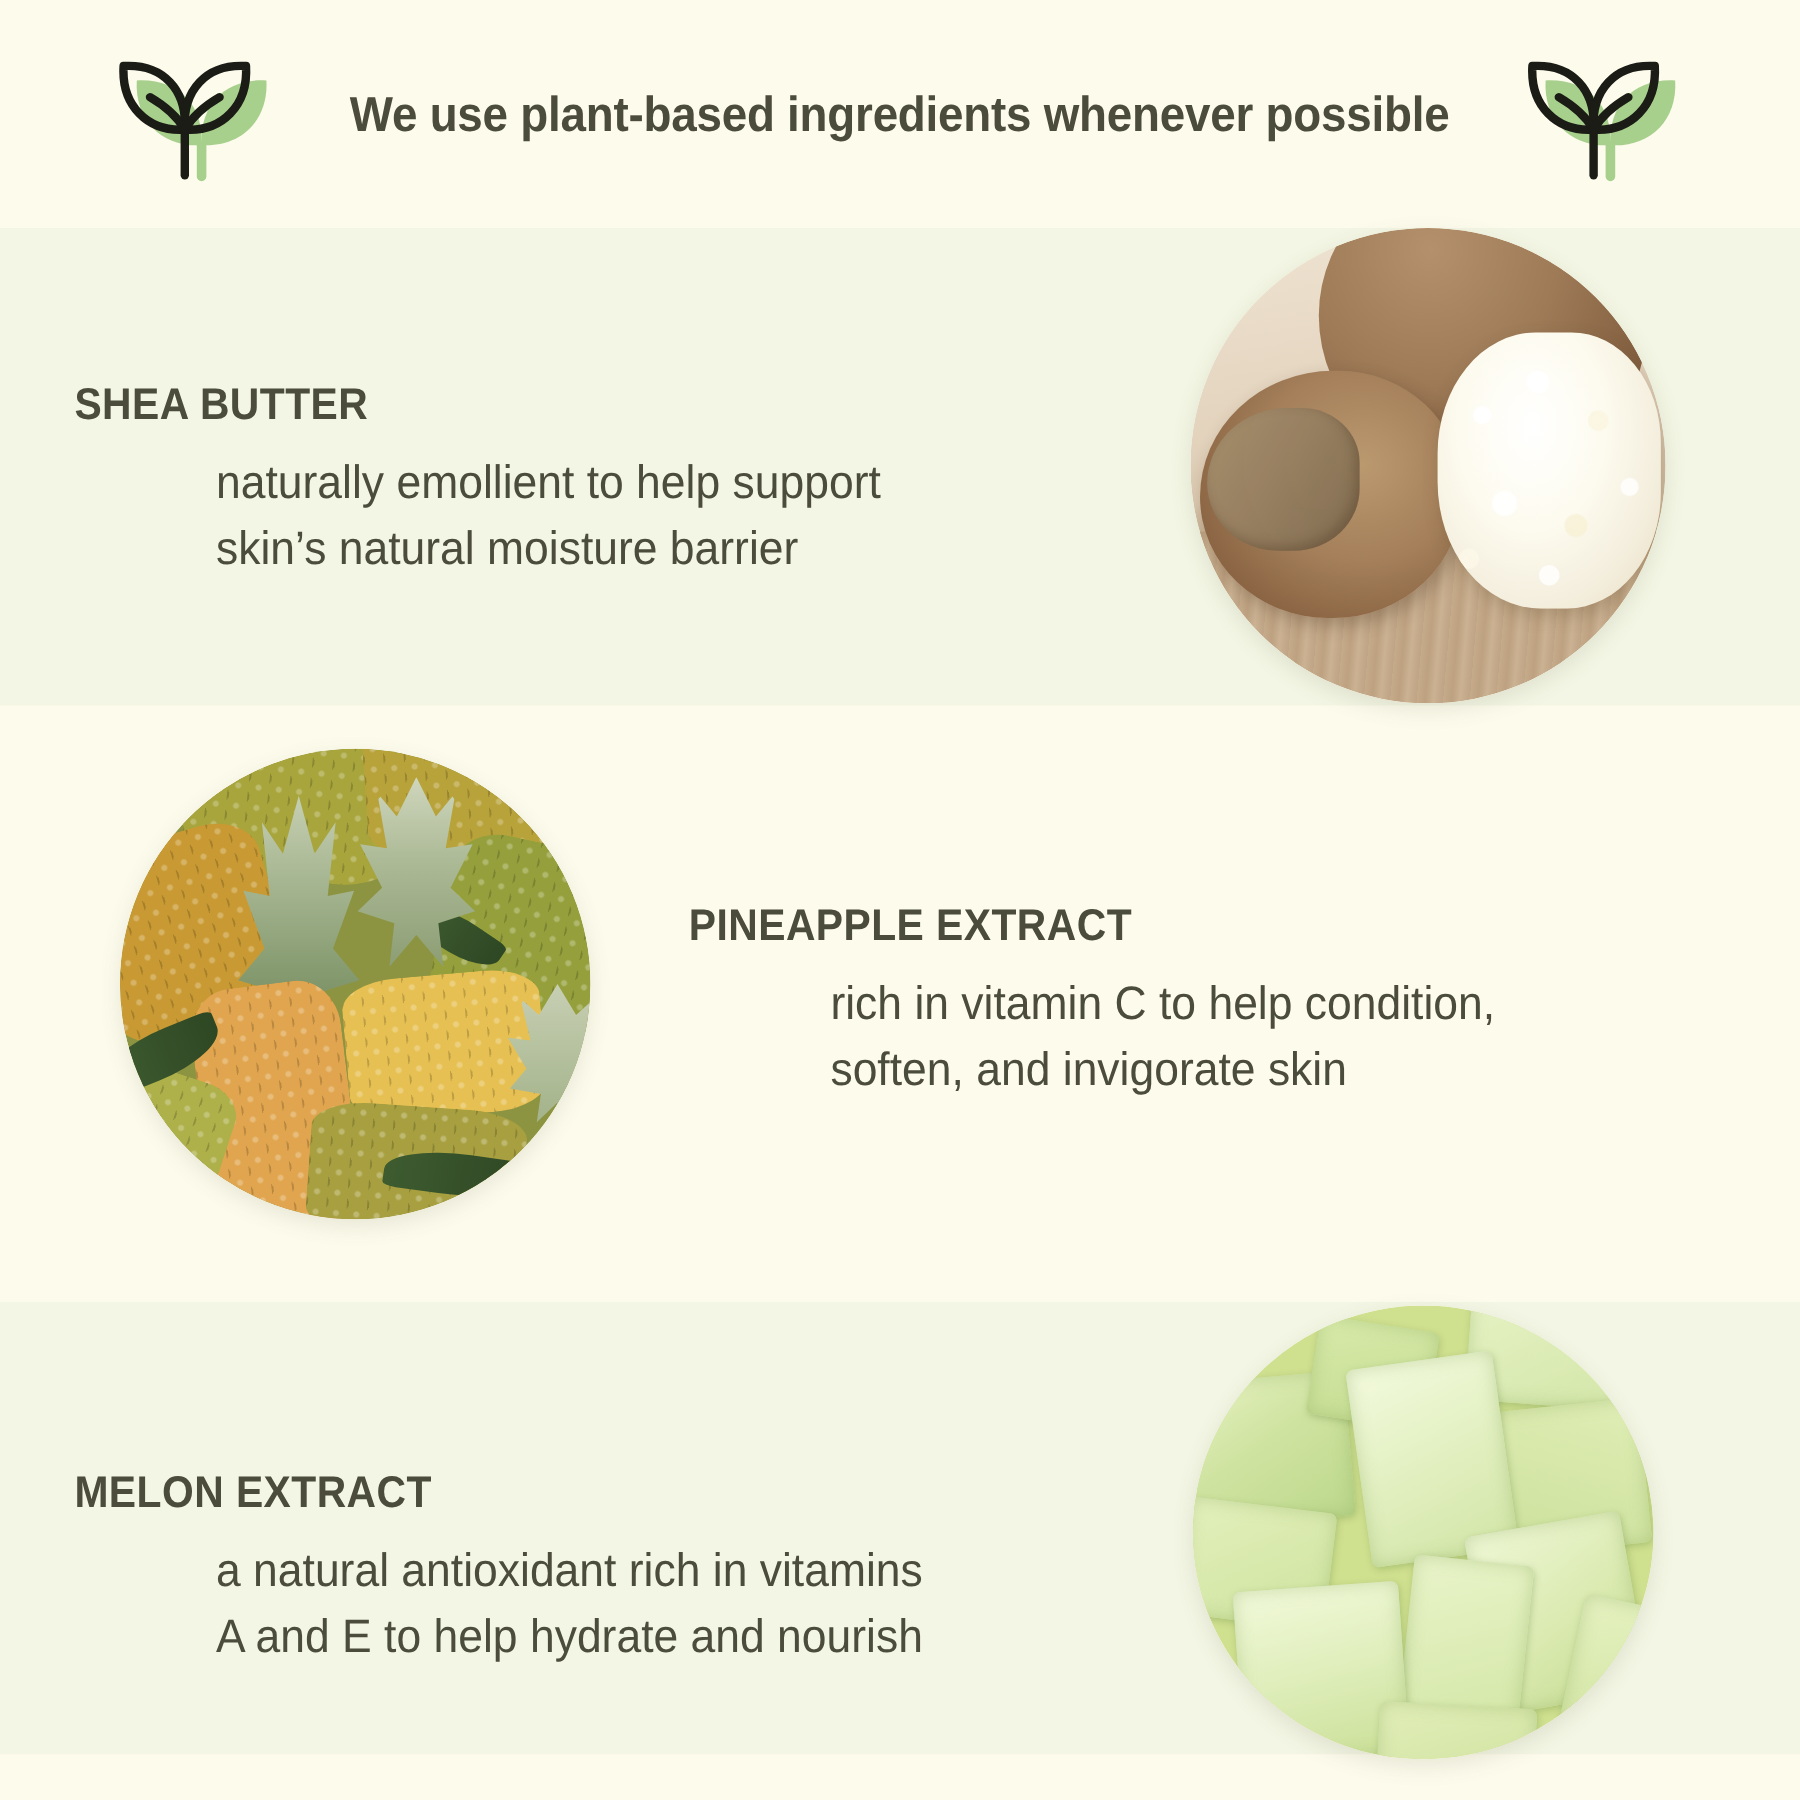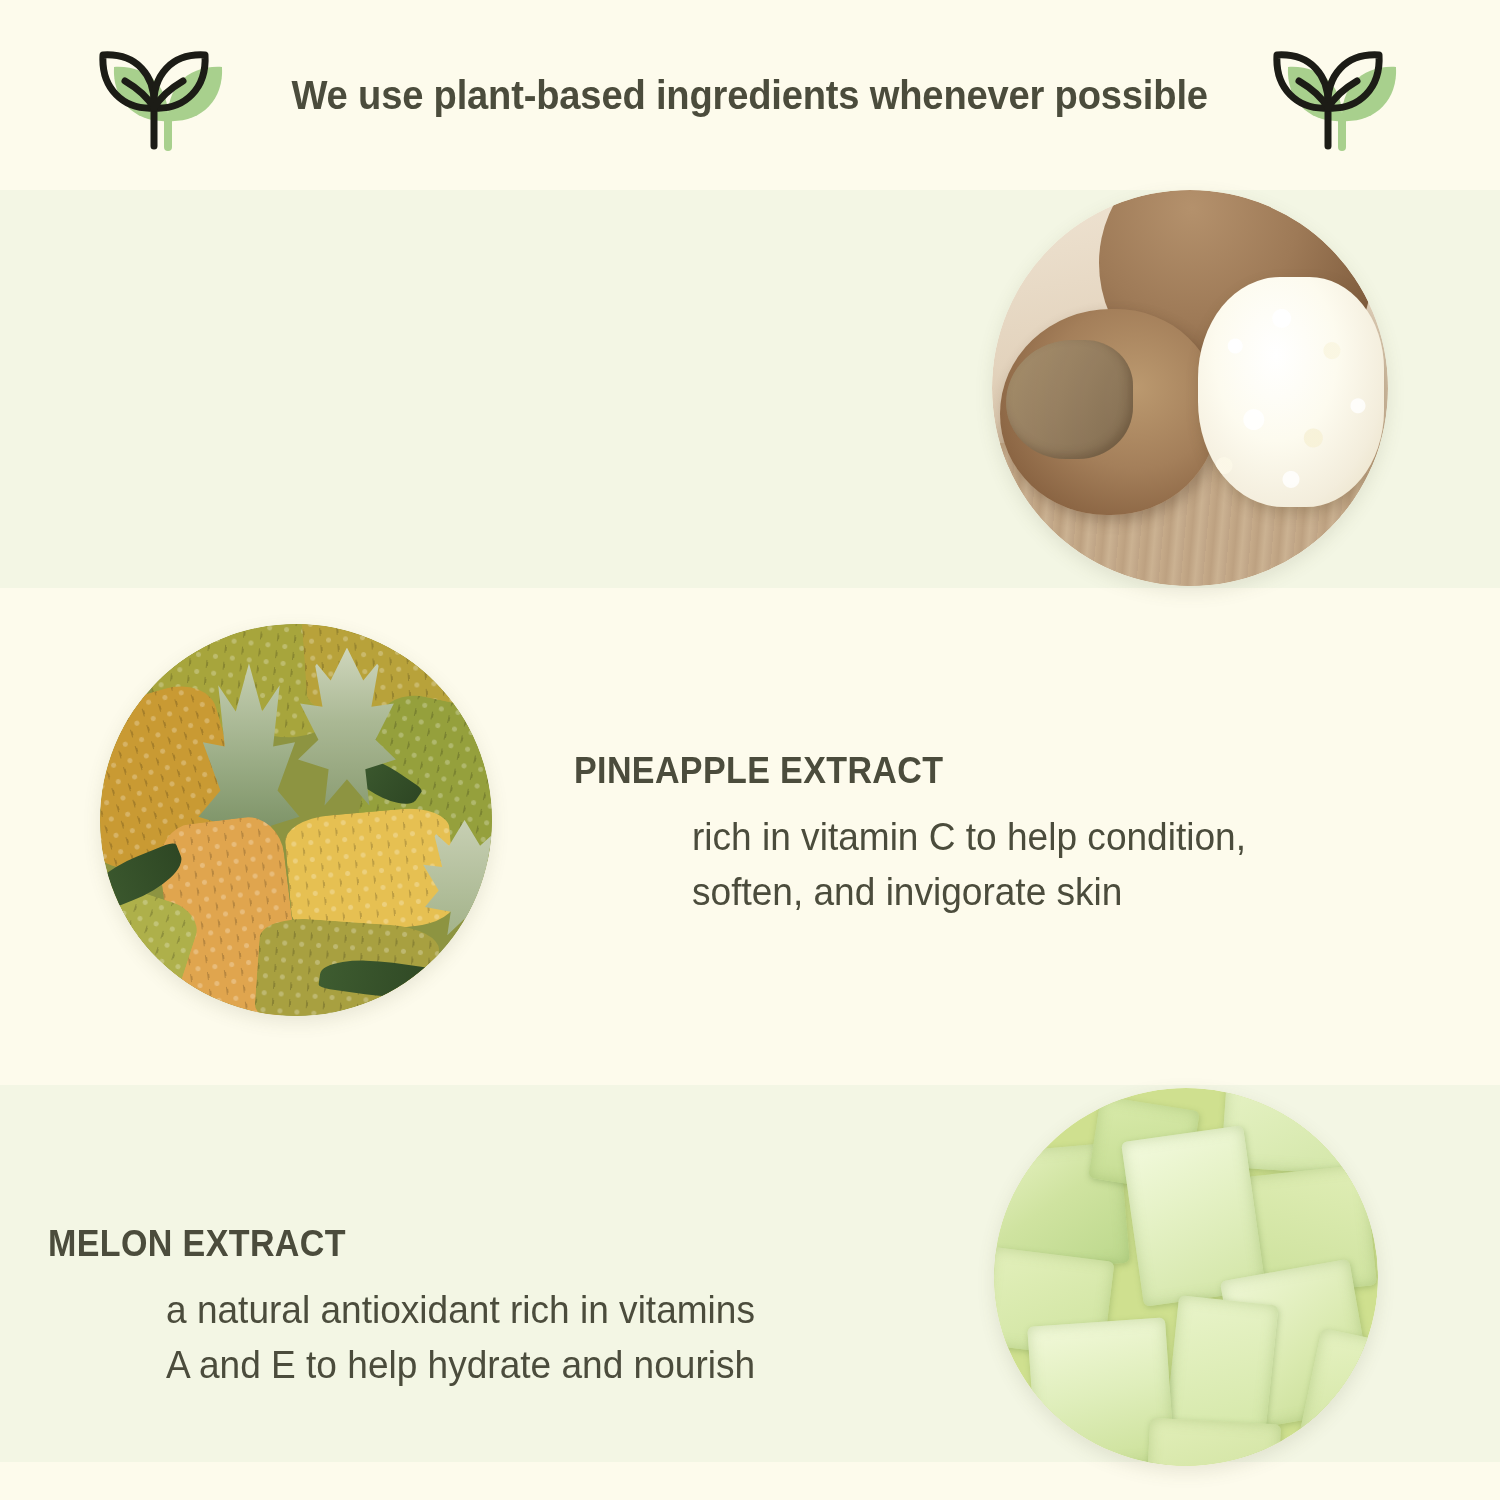--- a/index.html
+++ b/index.html
@@ -86,21 +86,21 @@
     font-weight: normal;
     line-height: 1.42;
     margin: 0 0 0 118px;
     transform: scaleX(0.95);
     transform-origin: left top;
     white-space: nowrap;
   }
 
   #text-shea      { left: 62px;  top: 318px; }
   #text-pineapple { left: 537px; top: 752px; margin-left: 37px; }
-  #text-melon     { left: 48px;  top: 1225px; }
+  #text-melon     { left: 62px;  top: 1225px; }
 
   
   .photo-circle {
     position: absolute;
     border-radius: 50%;
     overflow: hidden;
     box-shadow: 0 6px 18px rgba(90,90,60,0.13);
   }
   .photo-inner {
     position: absolute;
@@ -261,20 +261,25 @@
       <g fill="none" stroke="#1c1c16" stroke-width="7" stroke-linecap="round" stroke-linejoin="round">
         <path d="M55 72 C24 74 2 52 4 19 C37 17 57 39 55 72 Z"></path>
         <path d="M55 72 C86 74 108 52 106 19 C73 17 53 39 55 72 Z"></path>
         <path d="M55 72 L55 110"></path>
         <path d="M26 45 C38 52 48 60 55 72"></path>
         <path d="M84 45 C72 52 62 60 55 72"></path>
       </g>
     </svg>
   </div>
 
+  <div class="ing-text" id="text-shea">
+    <div class="ing-name">SHEA BUTTER</div>
+    <div class="ing-desc">naturally emollient to help support</div>
+    <div class="ing-desc">skin’s natural moisture barrier</div>
+  </div>
 
   <div class="photo-circle" id="photo-shea">
     <div class="photo-inner">
       <div class="shea-scene">
         <div class="shea-wood2"></div>
         <div class="shea-wood"></div>
         <div class="nut-big"></div>
         <div class="nut-small">
             <div class="nut-scar"></div>
           </div>

